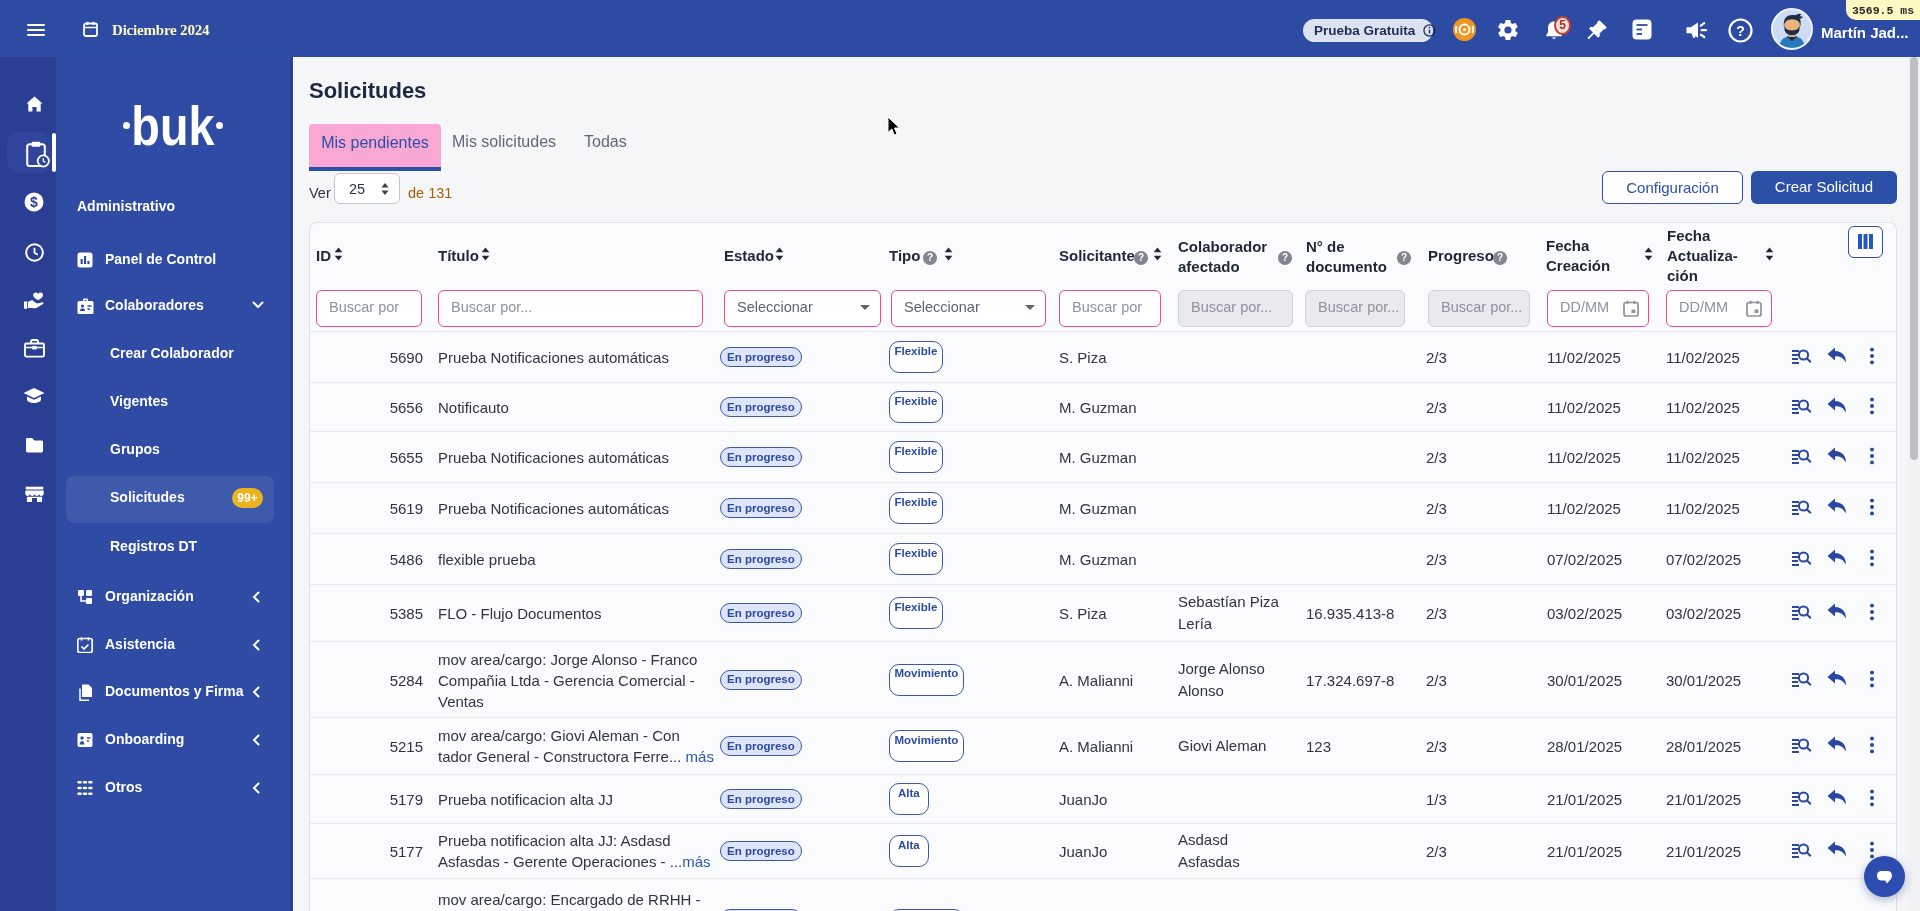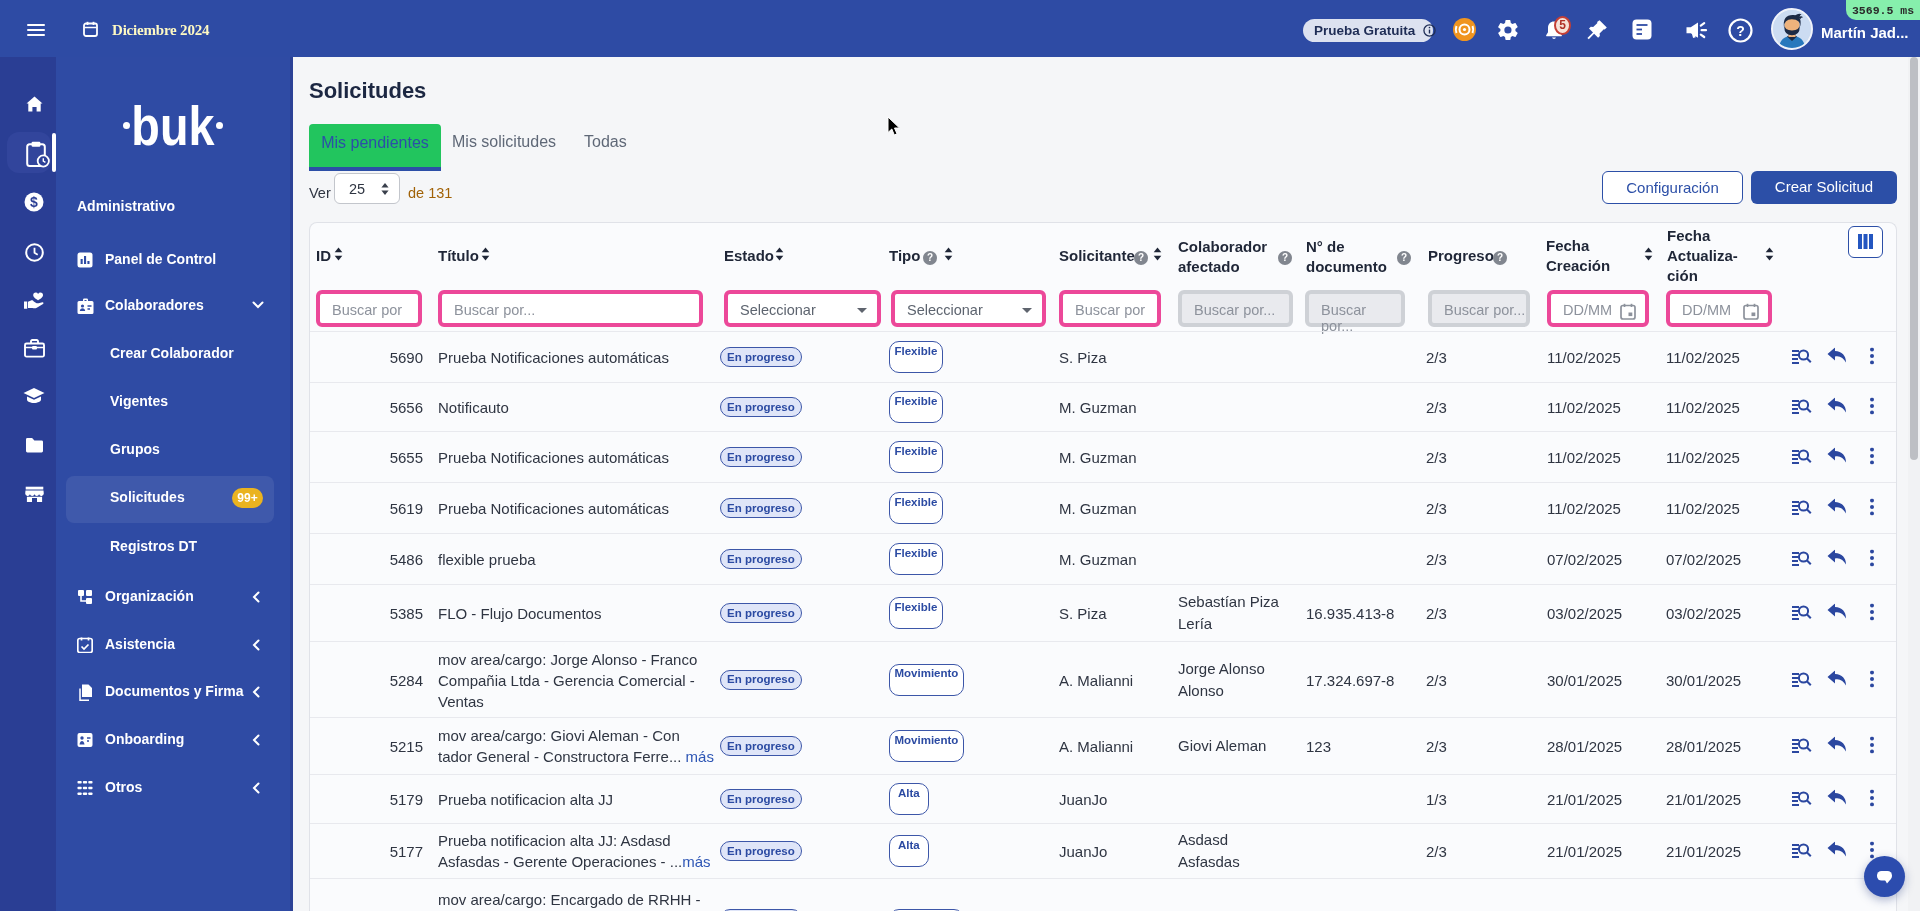--- a/index.html
+++ b/index.html
@@ -13,53 +13,53 @@
 #caldate { position:absolute; left:83px; top:21px; color:#fff; }
 #topdate { position:absolute; left:112px; top:22px; color:#fef9c3; font-size:15px; font-weight:bold; letter-spacing:-.2px;font-family:Liberation Serif, serif; }
 #searchbox { position:absolute; left:239px; top:13px; width:261px; height:32px; background:#fff; border-radius:8px; }
 #searchbox span { position:absolute; left:13px; top:7.5px; font-size:14.5px; color:#6d7480; }
 #searchbox svg { position:absolute; right:10px; top:7px; }
 
 #trial { position:absolute; left:1303px; top:19px; width:130px; white-space:nowrap; height:23px; background:#dde2f0; border-radius:12px; color:#1f2d55; font-size:13.5px; font-weight:bold; text-align:left; padding:3.5px 0 0 11px; }
 .topicon { position:absolute; top:18px; }
 #avatar { position:absolute; left:1771px; top:8px; width:42px; height:42px; border-radius:50%; background:#ccdcf2; border:2px solid #f0f3fa; overflow:hidden; }
 #uname { position:absolute; left:1821px; top:24px; color:#fff; font-size:15px; font-weight:bold; }
-#mslabel { position:absolute; left:1846px; top:0; width:74px; height:20px; background:#86efac; border-radius:0 0 0 10px; z-index:40; font-family:"Liberation Mono",monospace; font-size:11.5px; font-weight:bold; color:#2a2a2a; text-align:center; padding-top:4px; }
+#mslabel { position:absolute; left:1846px; top:0; width:74px; height:20px; background:#fef9c3; border-radius:0 0 0 10px; z-index:40; font-family:"Liberation Mono",monospace; font-size:11.5px; font-weight:bold; color:#2a2a2a; text-align:center; padding-top:4px; }
 
 #rail { position:absolute; left:0; top:57px; width:56px; height:854px; background:#2a3e94; z-index:20; }
 #menu { position:absolute; left:56px; top:57px; width:234px; height:854px; background:#2f4ba4; z-index:20; }
 #railsel { position:absolute; left:7px; top:75px; width:44px; height:41px; background:#32459c; border-radius:12px; }
 #railbar { position:absolute; left:52px; top:76px; width:4px; height:39px; background:#fff; border-radius:3px; }
 #buklogo { position:absolute; left:0; top:42px; width:234px; text-align:center; color:#fff; line-height:1; }
 #buklogo .t { display:inline-block; font-size:55px; font-weight:bold; transform:scaleX(.85); letter-spacing:0; }
 .bdot { position:absolute; width:7px; height:7px; border-radius:50%; background:#fff; top:64.5px; }
 .mtitle { position:absolute; left:21px; color:#fff; font-size:14px; font-weight:bold; }
 .mitem { position:absolute; left:49px; color:#fff; font-size:14px; font-weight:bold; }
 .msub  { position:absolute; left:54px; color:#fff; font-size:14px; font-weight:bold; }
 .micon { position:absolute; left:21px; }
 .chevR { position:absolute; left:196px; }
 #selrow { position:absolute; left:10px; top:419px; width:208px; height:47px; background:rgba(255,255,255,.08); border-radius:8px; }
 #badge99 { position:absolute; left:176px; top:431px; width:31px; height:20px; background:#eab31f; border-radius:10px; color:#fff; font-size:12px; font-weight:bold; text-align:center; padding-top:3px; }
 
 #main { position:absolute; left:290px; top:57px; width:1620px; height:854px; background:#f5f6f8; }
 #h1 { position:absolute; left:19px; top:21px; font-size:22px; font-weight:bold; color:#1c2742; }
 .tab { position:absolute; top:66px; height:46px; font-size:16px; }
-#tab1 { left:19px; top:67px; width:132px; height:47px; background:#22c55e; color:#2c4fa7; text-align:center; padding-top:10px; border-bottom:4px solid #2c4fa7; border-radius:4px 4px 0 0; }
+#tab1 { left:19px; top:67px; width:132px; height:47px; background:#f9a8d4; color:#2c4fa7; text-align:center; padding-top:10px; border-bottom:4px solid #2c4fa7; border-radius:4px 4px 0 0; }
 #tab2 { left:162px; top:76px; color:#5f6877; }
 #tab3 { left:294px; top:76px; color:#5f6877; }
 #verrow { position:absolute; left:19px; top:128px; font-size:14.5px; color:#2f3542; }
 #versel { position:absolute; left:44px; top:116px; width:66px; height:31px; border:1px solid #c3c6cc; border-radius:6px; background:#fff; font-size:14.5px; color:#2f3542; padding:7px 0 0 14px; }
 #btncfg { position:absolute; left:1312px; top:114px; width:141px; height:33px; border:1.5px solid #2c4fa7; border-radius:6px; color:#2c4fa7; font-size:15px; text-align:center; padding-top:7px; background:#fff; }
 #btncrear { position:absolute; left:1461px; top:114px; width:146px; height:33px; background:#2c4fa7; border-radius:6px; color:#fff; font-size:15px; text-align:center; padding-top:7px; }
 
 #card { position:absolute; left:19px; top:165px; width:1588px; height:689px; background:#fafbfd; border:1px solid #e0e2e8; border-radius:8px 8px 0 0; border-bottom:none; overflow:hidden; }
 .hl { position:absolute; font-size:15px; font-weight:bold; color:#1f2637; white-space:nowrap; }
 .qm { position:absolute; width:14px; height:14px; border-radius:50%; background:#81868f; color:#fff; font-size:10px; font-weight:bold; text-align:center; line-height:14px; }
 .sort { position:absolute; width:9px; height:14px; }
-.fin { position:absolute; top:67px; height:37px; border:4px solid #ec4899; border-radius:6px; background:#fff; font-size:14.5px; color:#8d929c; padding:8px 0 0 12px; }
+.fin { position:absolute; top:67px; height:37px; border:1px solid #ec4899; border-radius:6px; background:#fff; font-size:14.5px; color:#8d929c; padding:8px 0 0 12px; }
 .fdis { background:#e9eaee; border-color:#ced1d6; }
 .caret { position:absolute; right:10px; top:14px; width:0; height:0; border-left:5px solid transparent; border-right:5px solid transparent; border-top:5.5px solid #5f646e; }
 .rows { position:absolute; left:0; top:108px; width:1586px; }
 .row { position:relative; border-top:1px solid #e8e9ee; }
 .cell, .pill1, .pill2, .acts { top:50%; transform:translateY(-50%); }
 .cell { position:absolute; font-size:15px; color:#2f3542; white-space:nowrap; }
 .c-id { left:0; width:113px; text-align:right; }
 .c-ti { left:128px; width:290px; line-height:21px; }
 .c-so { left:749px; }
 .c-co { left:868px; width:125px; line-height:22px; }

